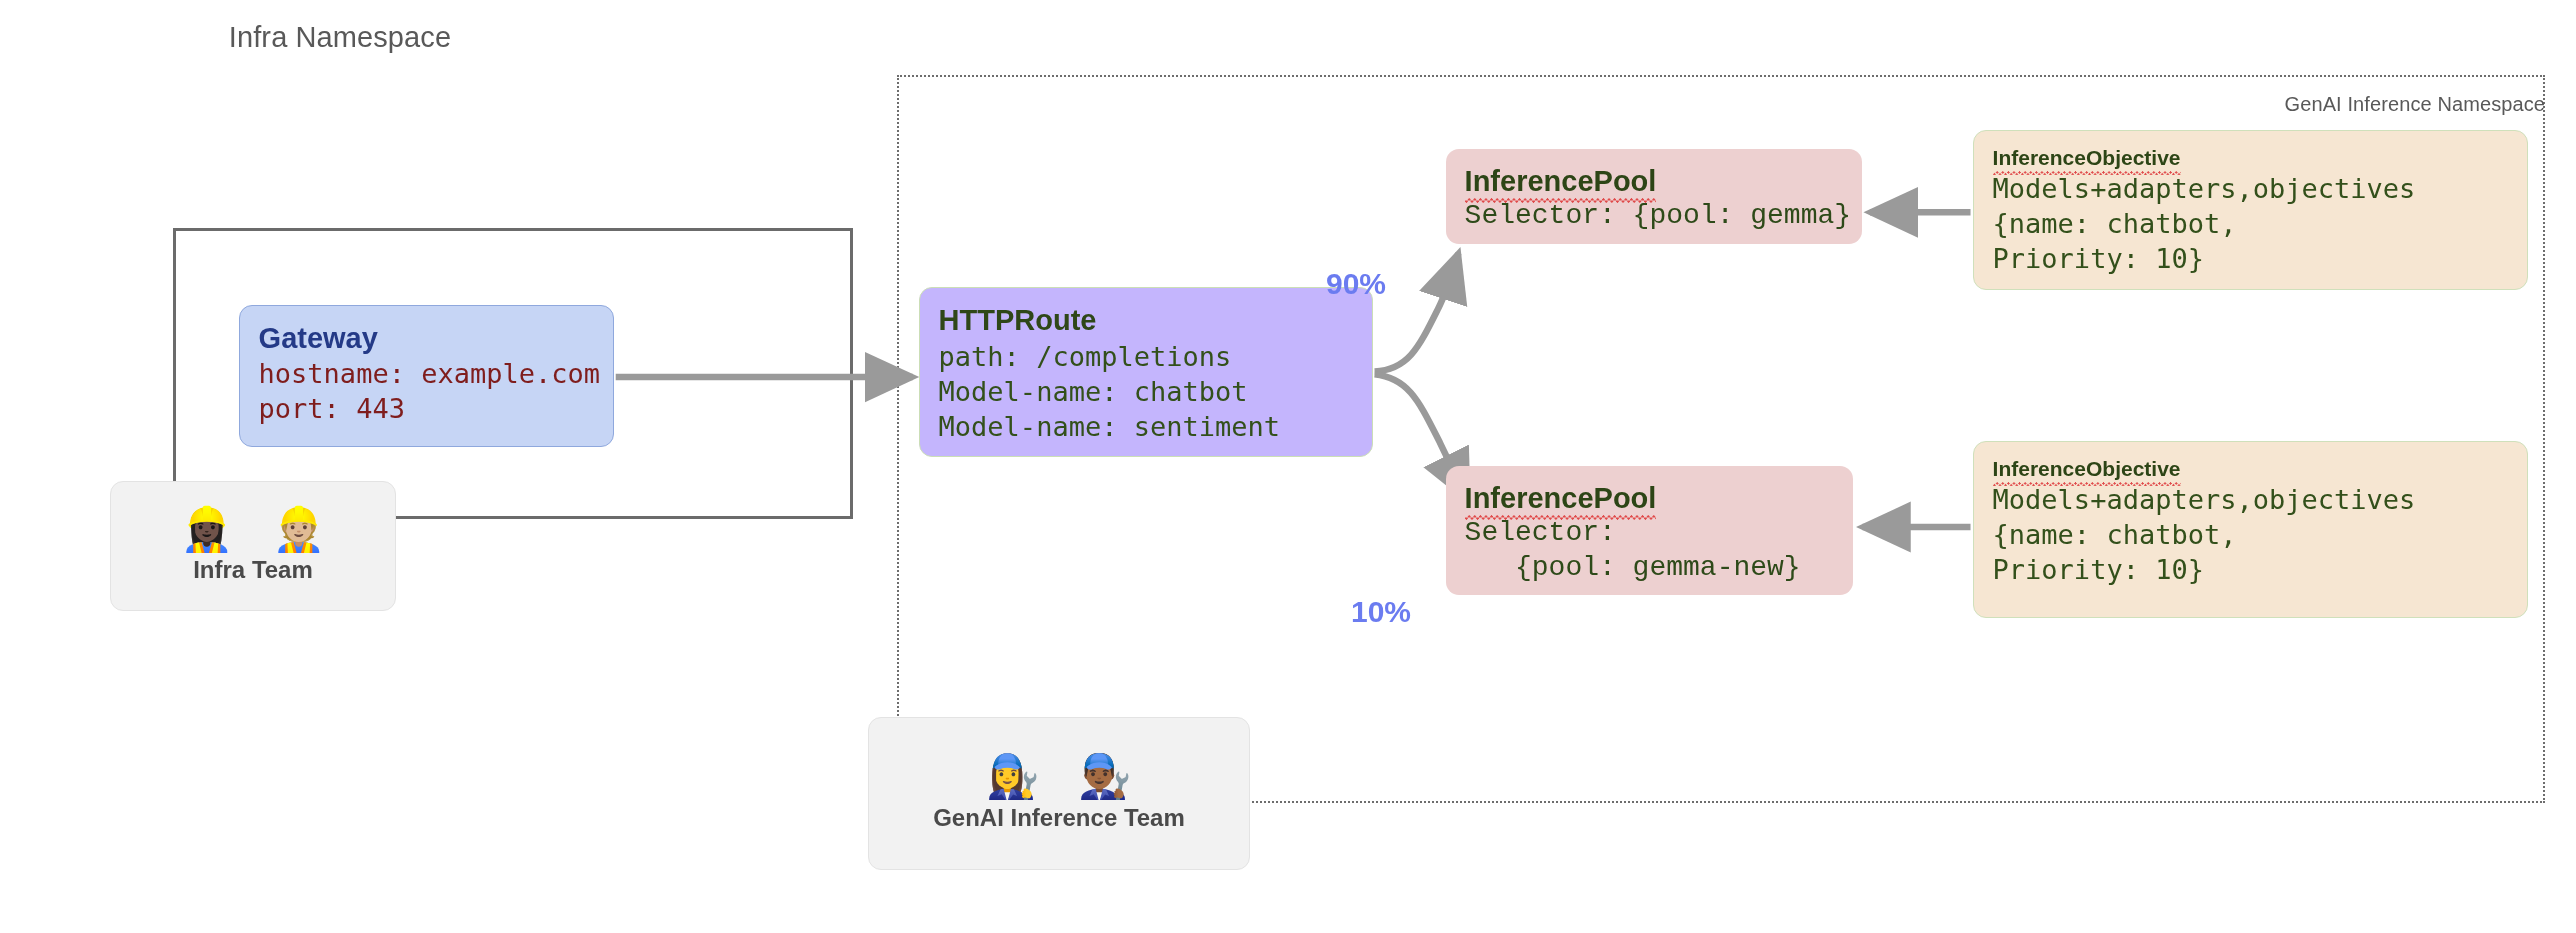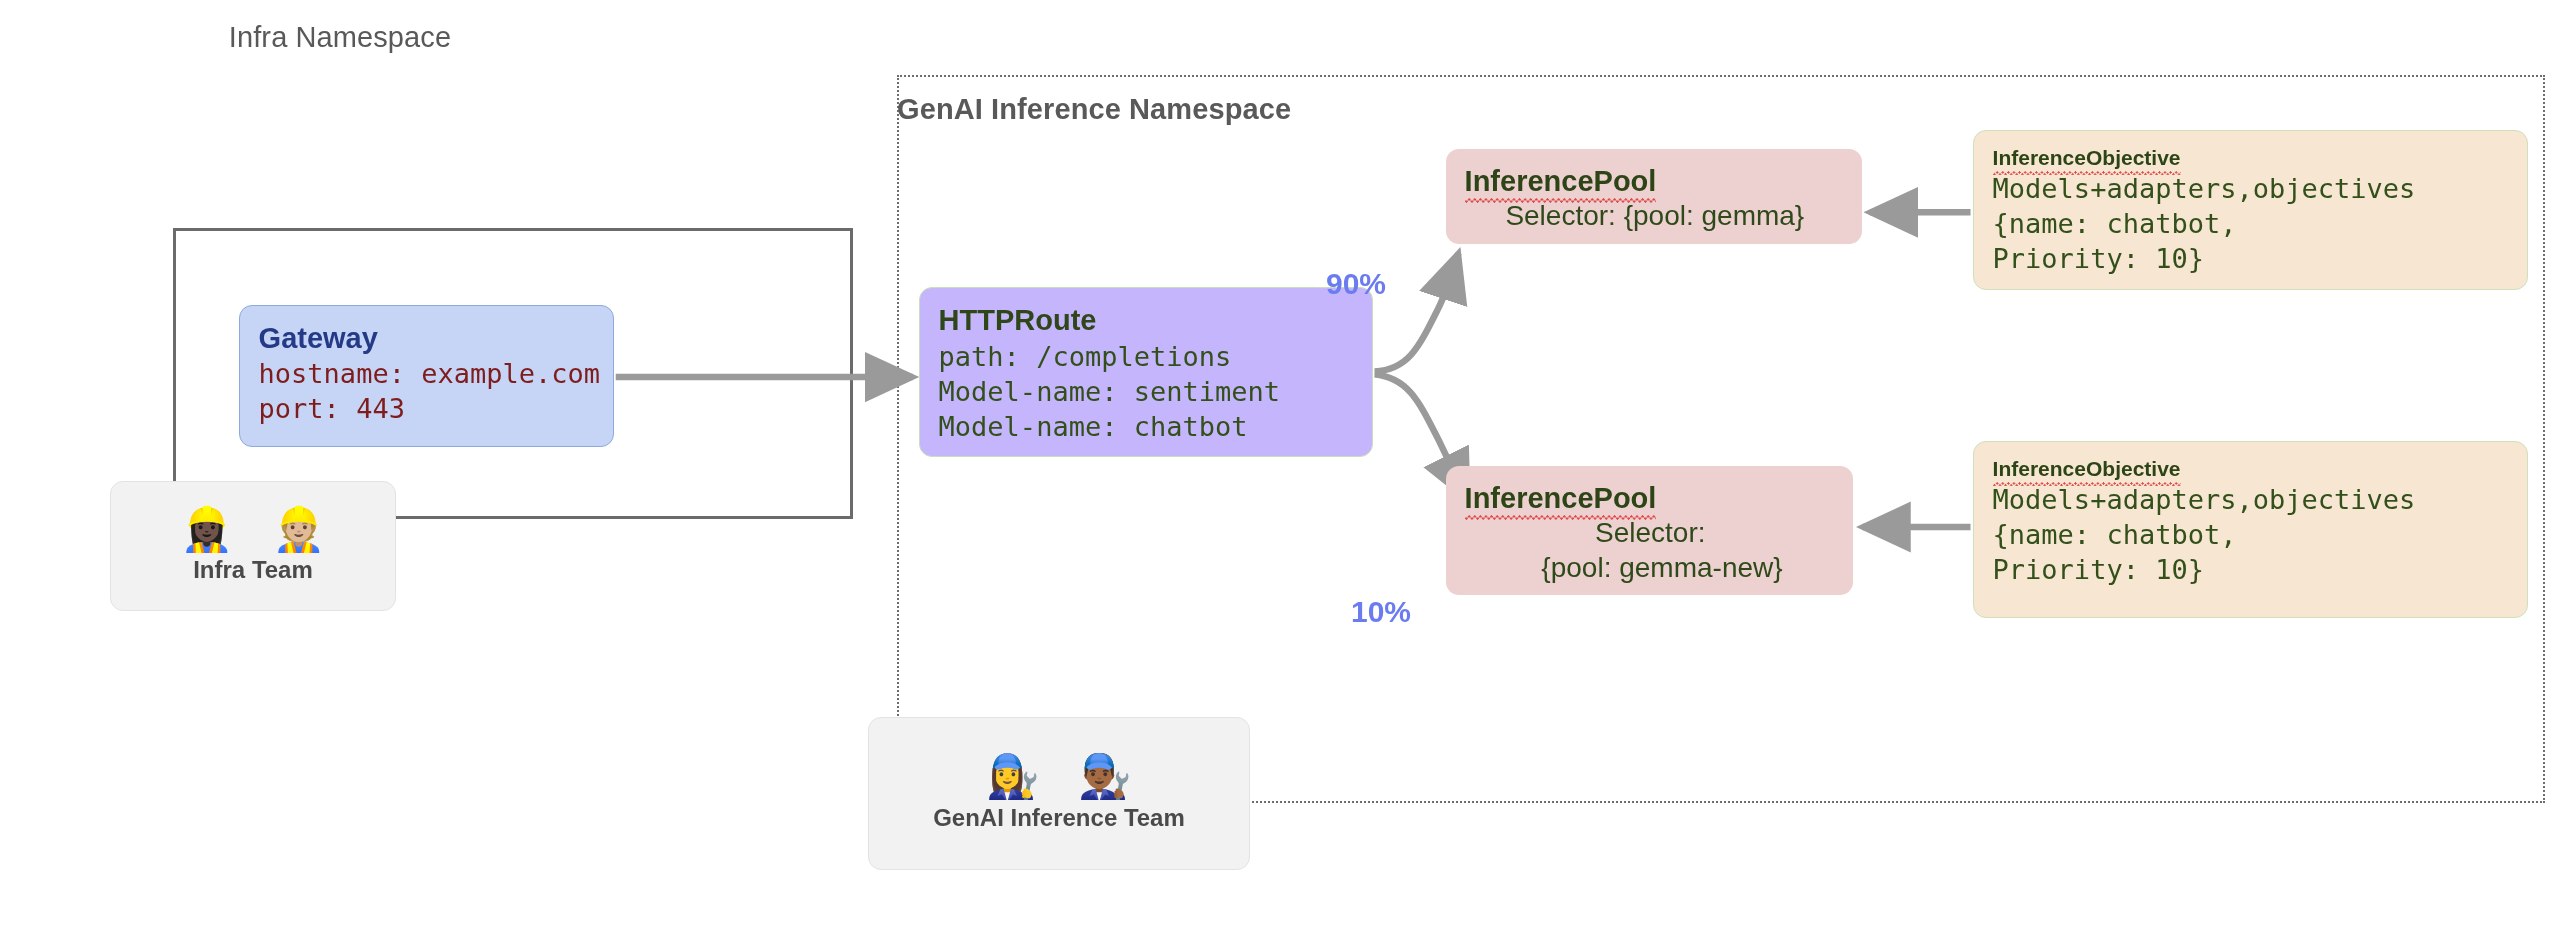--- a/index.html
+++ b/index.html
@@ -49,23 +49,23 @@
     height: 728px;
     border: 2.8px dotted #6d6d6d;
     box-sizing: border-box;
     background: transparent;
   }
   .ns-genai-title {
     position: absolute;
     left: 897px;
     top: 93px;
     width: 1648px;
-    text-align: left;
-    font-size: 29px;
-    font-weight: 700;
+    text-align: right;
+    font-size: 20px;
+    font-weight: 400;
     color: #595959;
     letter-spacing: 0.1px;
   }
 
   
   .box {
     position: absolute;
     box-sizing: border-box;
     border-radius: 13px;
     padding: 15px 17px 15px 18.6px;
@@ -73,24 +73,23 @@
   .box .title {
     font-weight: 700;
     line-height: 1.18;
   }
   .box .mono {
     font-family: "DejaVu Sans Mono", "Liberation Mono", monospace;
     line-height: 1.30;
     white-space: pre;
   }
   .box .sans {
-    font-family: Liberation Sans, sans-serif;
+    font-family: Liberation Mono, monospace;
     line-height: 1.26;
     white-space: pre;
-    text-align: center;
   }
 
   .box-gateway {
     left: 239px;
     top: 305px;
     width: 375px;
     height: 142px;
     background: #c6d5f5;
     border: 1.9px solid #8fa8dd;
     color: #28357e;
@@ -232,22 +231,22 @@
 
   <div class="box box-gateway">
     <div class="title">Gateway</div>
     <div class="mono">hostname: example.com</div>
     <div class="mono">port: 443</div>
   </div>
 
   <div class="box box-httproute">
     <div class="title">HTTPRoute</div>
     <div class="mono">path: /completions</div>
+    <div class="mono">Model-name: chatbot</div>
     <div class="mono">Model-name: sentiment</div>
-    <div class="mono">Model-name: chatbot</div>
   </div>
 
   <div class="box box-pool pool-a">
     <div class="title">
       <span class="squiggle">InferencePool</span>
     </div>
     <div class="sans">Selector: {pool: gemma}</div>
   </div>
 
   <div class="box box-pool pool-b">

